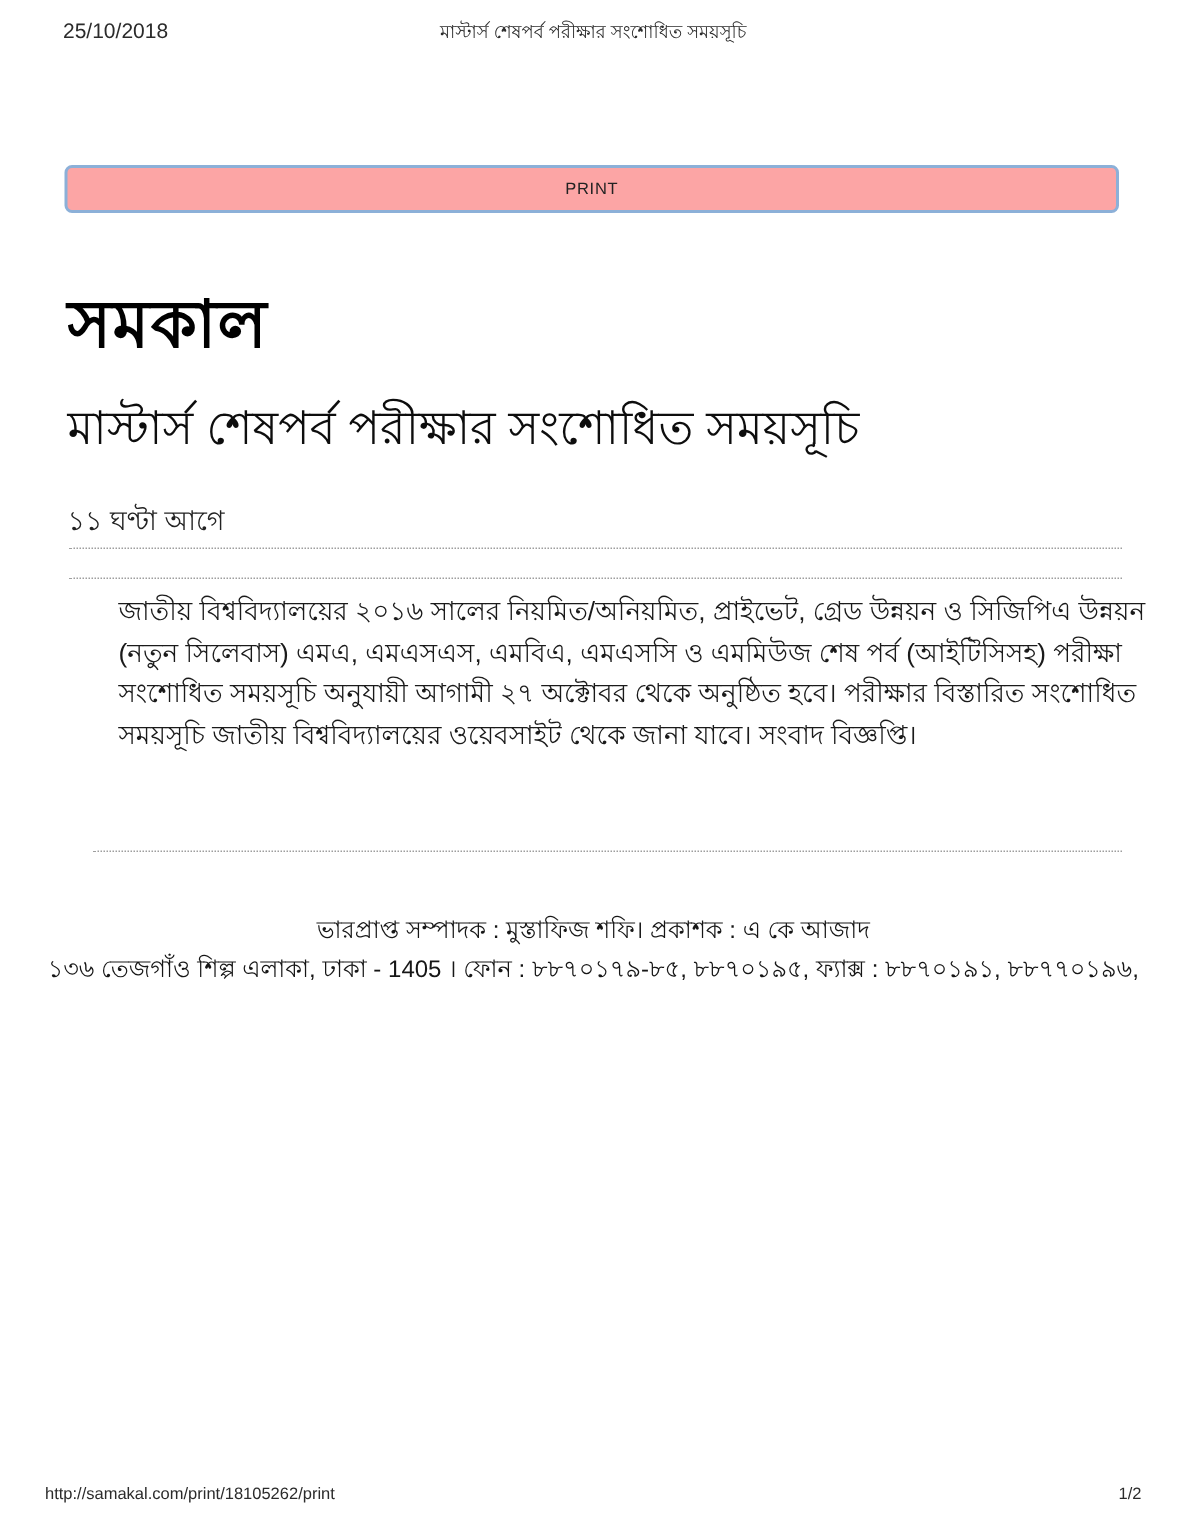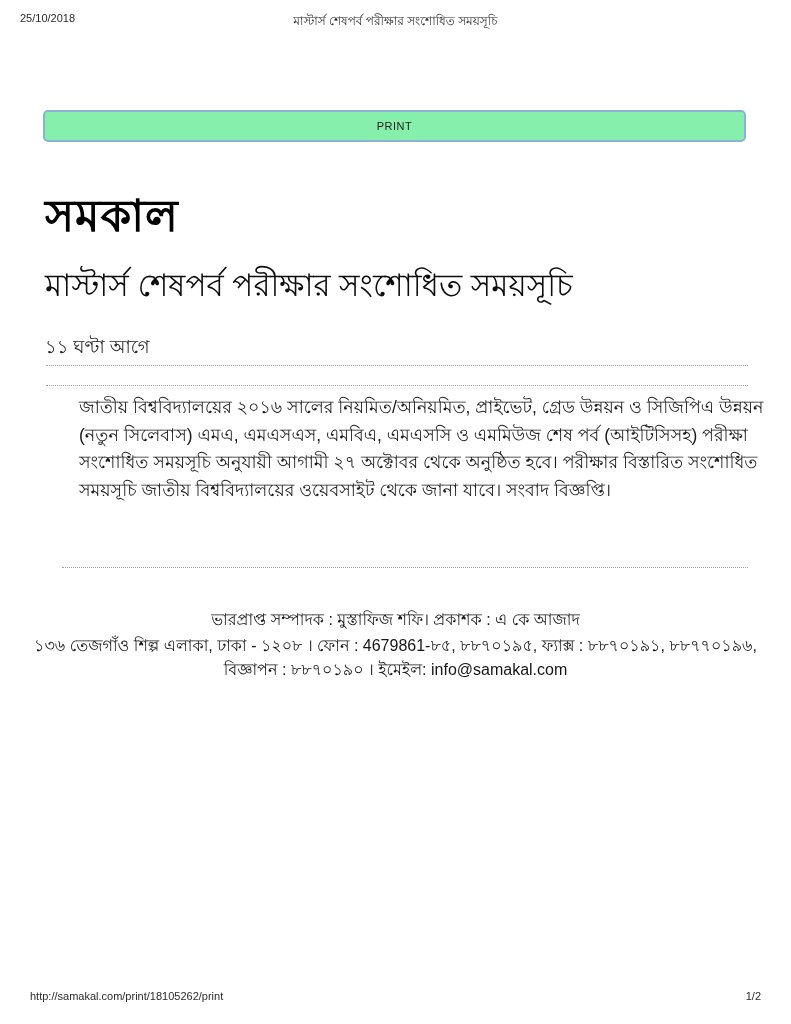--- a/index.html
+++ b/index.html
@@ -8,33 +8,33 @@
     width: 791px; height: 1024px;
     position: relative;
     font-family: "Liberation Sans", "DejaVu Sans", sans-serif;
     color: #1c1c1c;
     overflow: hidden;
   }
   .page { position: absolute; inset: 0; background: #ffffff; }
 
   
   .ph-date {
-    position: absolute; left: 20px; top: 12px;
-    font-size: 11px; color: #2b2b2b;
+    position: absolute; left: 42px; top: 12px;
+    font-size: 14px; color: #2b2b2b;
   }
   .ph-title {
     position: absolute; left: 0; top: 12px; width: 100%;
     text-align: center; font-size: 12px; color: #2b2b2b;
   }
 
   
   .print-btn {
     position: absolute; left: 43px; top: 110px;
     width: 703px; height: 32px;
-    background: #86efac;
+    background: #fca5a5;
     border: 2px solid #8cb0d8;
     border-radius: 5px;
     display: flex; align-items: center; justify-content: center;
     font-size: 11px; letter-spacing: 0.5px; color: #222222;
     cursor: pointer;
   }
 
   
   .logo {
     position: absolute; left: 45px; top: 183px;
@@ -117,20 +117,19 @@
   <div class="dotted-rule rule-1"></div>
   <div class="dotted-rule rule-2"></div>
 
   <p class="body-text">জাতীয় বিশ্ববিদ্যালয়ের ২০১৬ সালের নিয়মিত/অনিয়মিত, প্রাইভেট, গ্রেড উন্নয়ন ও সিজিপিএ উন্নয়ন (নতুন সিলেবাস) এমএ, এমএসএস, এমবিএ, এমএসসি ও এমমিউজ শেষ পর্ব (আইটিসিসহ) পরীক্ষা সংশোধিত সময়সূচি অনুযায়ী আগামী ২৭ অক্টোবর থেকে অনুষ্ঠিত হবে। পরীক্ষার বিস্তারিত সংশোধিত সময়সূচি জাতীয় বিশ্ববিদ্যালয়ের ওয়েবসাইট থেকে জানা যাবে। সংবাদ বিজ্ঞপ্তি।</p>
 
   <div class="dotted-rule footer-rule"></div>
 
 
   <div class="f-editor">ভারপ্রাপ্ত সম্পাদক : মুস্তাফিজ শফি। প্রকাশক : এ কে আজাদ</div>
 
-  <div class="f-addr1">১৩৬ তেজগাঁও শিল্প এলাকা, ঢাকা - ১২০৮ । ফোন : 4679861-৮৫, ৮৮৭০১৯৫, ফ্যাক্স : ৮৮৭০১৯১, ৮৮৭৭০১৯৬,</div>
+  <div class="f-addr1">১৩৬ তেজগাঁও শিল্প এলাকা, ঢাকা - 1405 । ফোন : ৮৮৭০১৭৯-৮৫, ৮৮৭০১৯৫, ফ্যাক্স : ৮৮৭০১৯১, ৮৮৭৭০১৯৬,</div>
 
-  <div class="f-addr2">বিজ্ঞাপন : ৮৮৭০১৯০ । ইমেইল: info@samakal.com</div>
 
   <div class="pf-url">http://samakal.com/print/18105262/print</div>
   <div class="pf-page">1/2</div>
 
 </div>
 
 </body></html>

